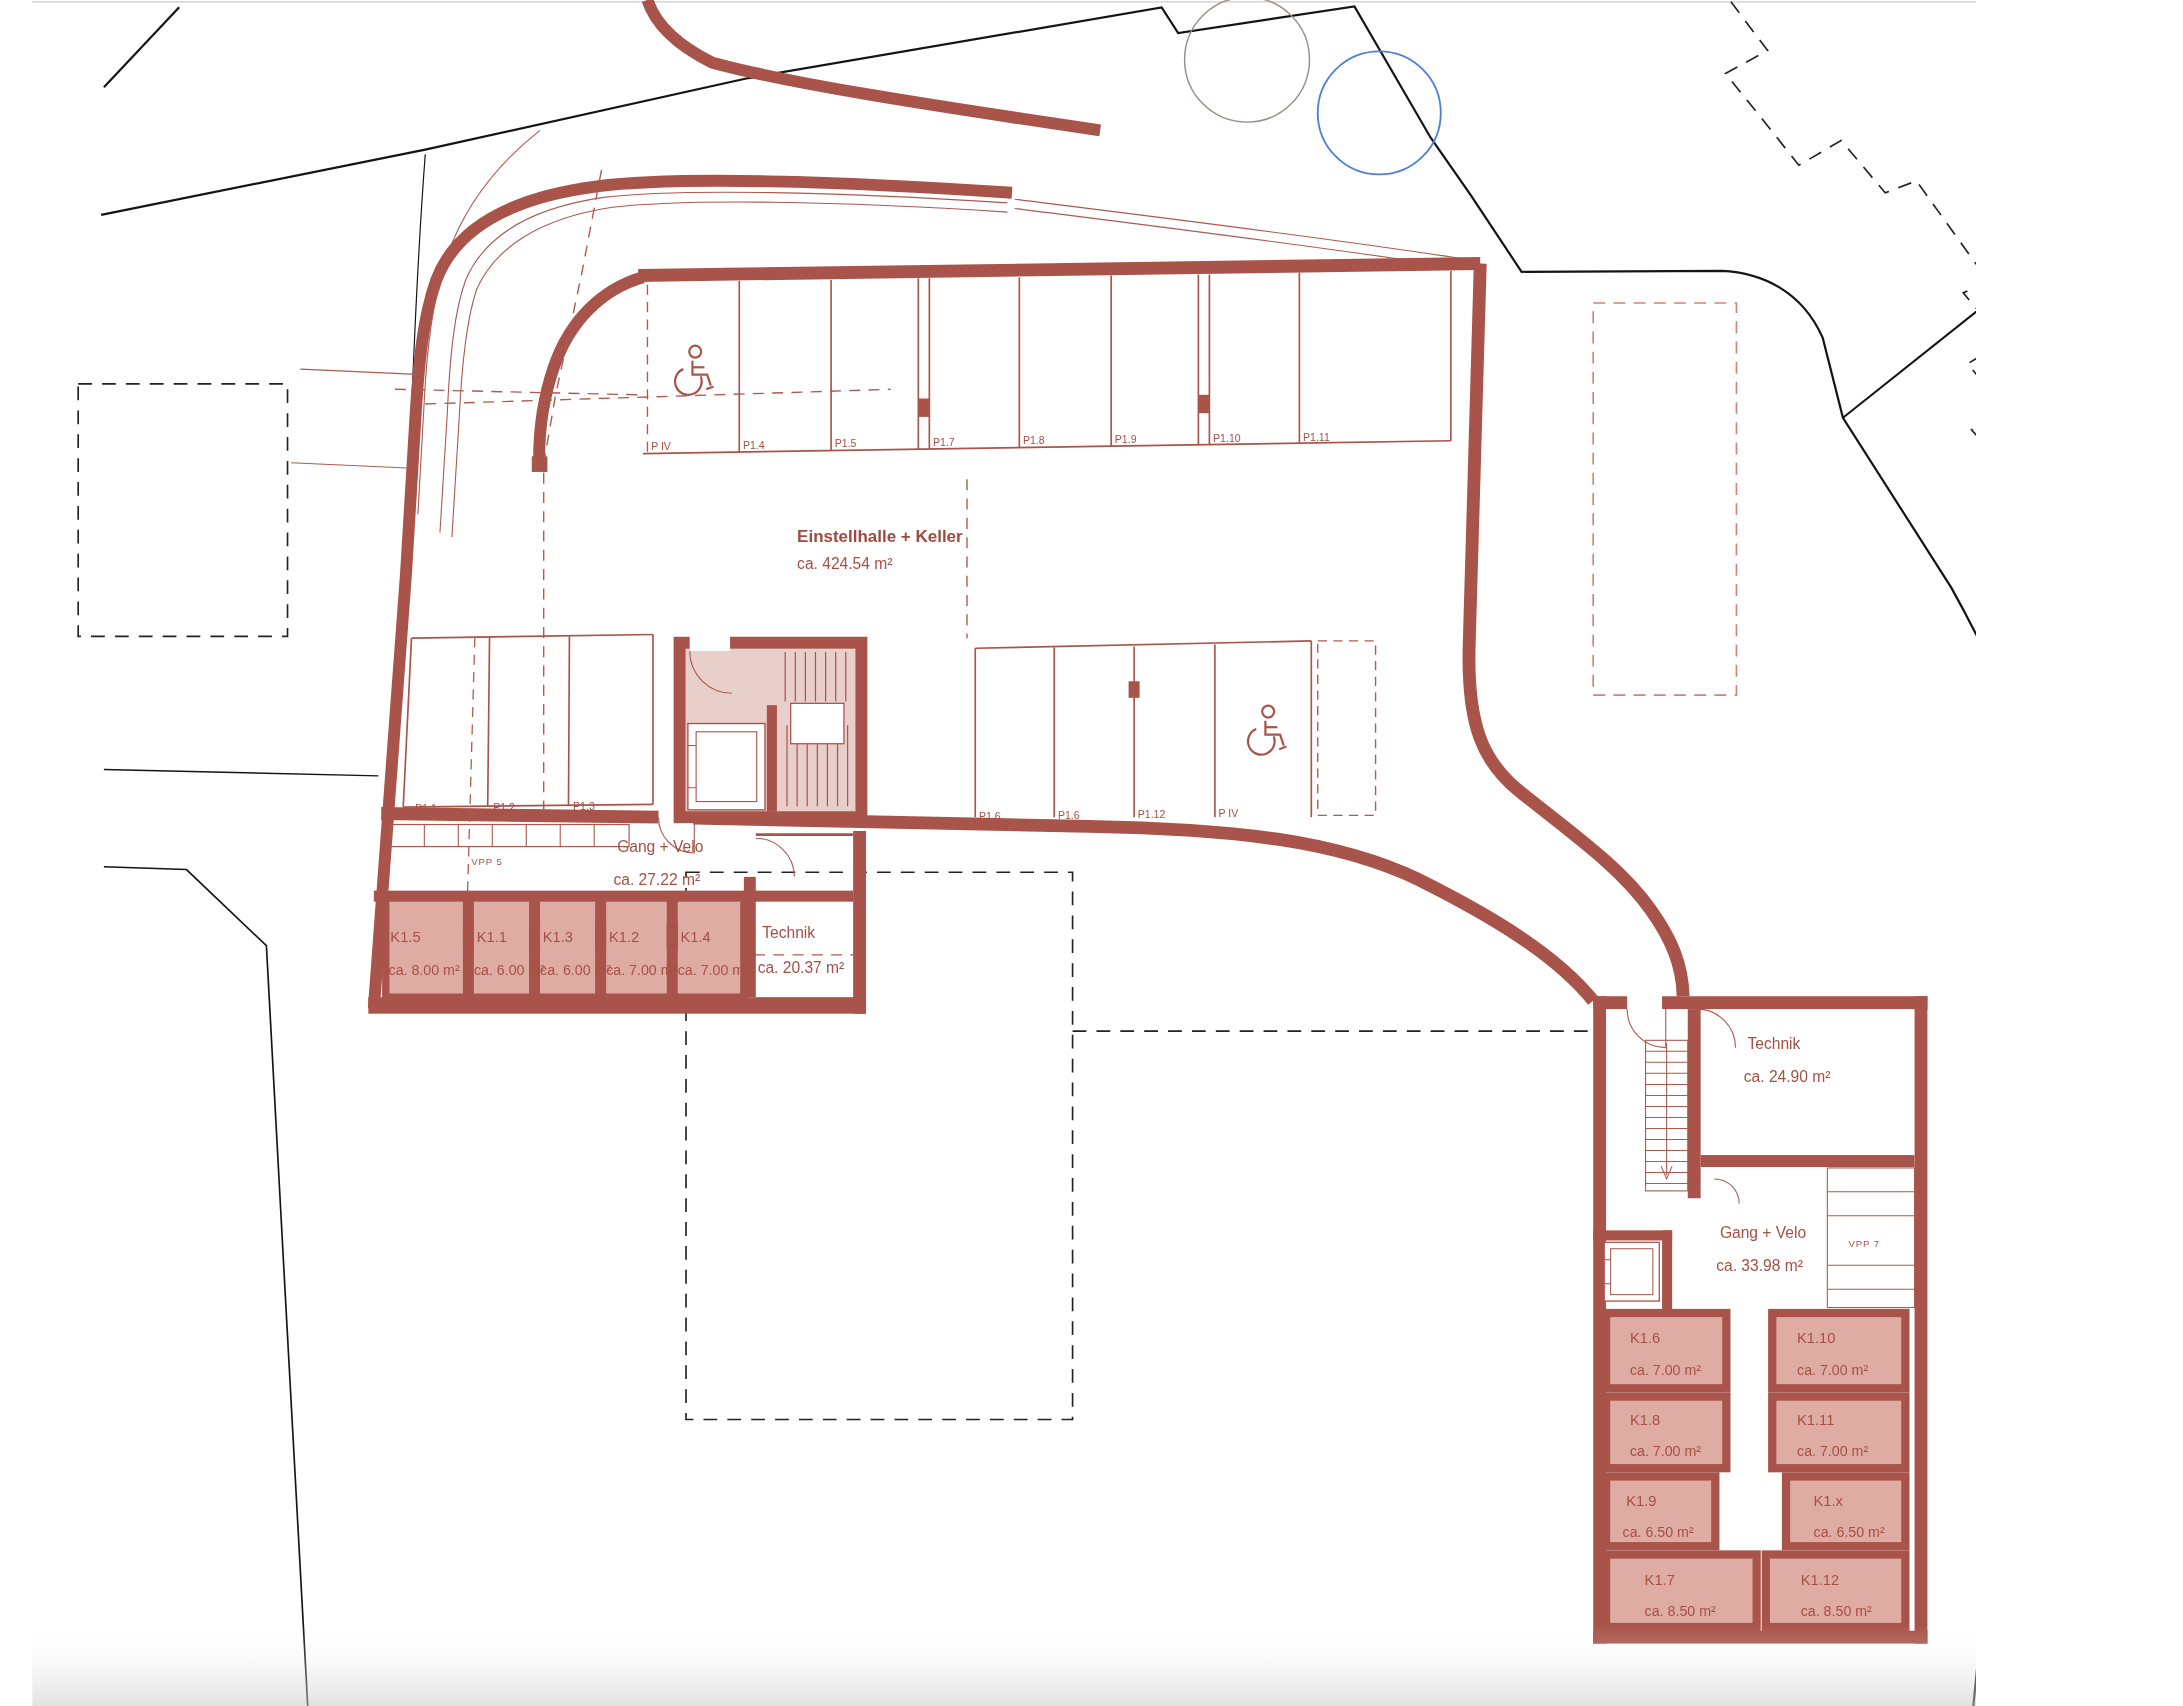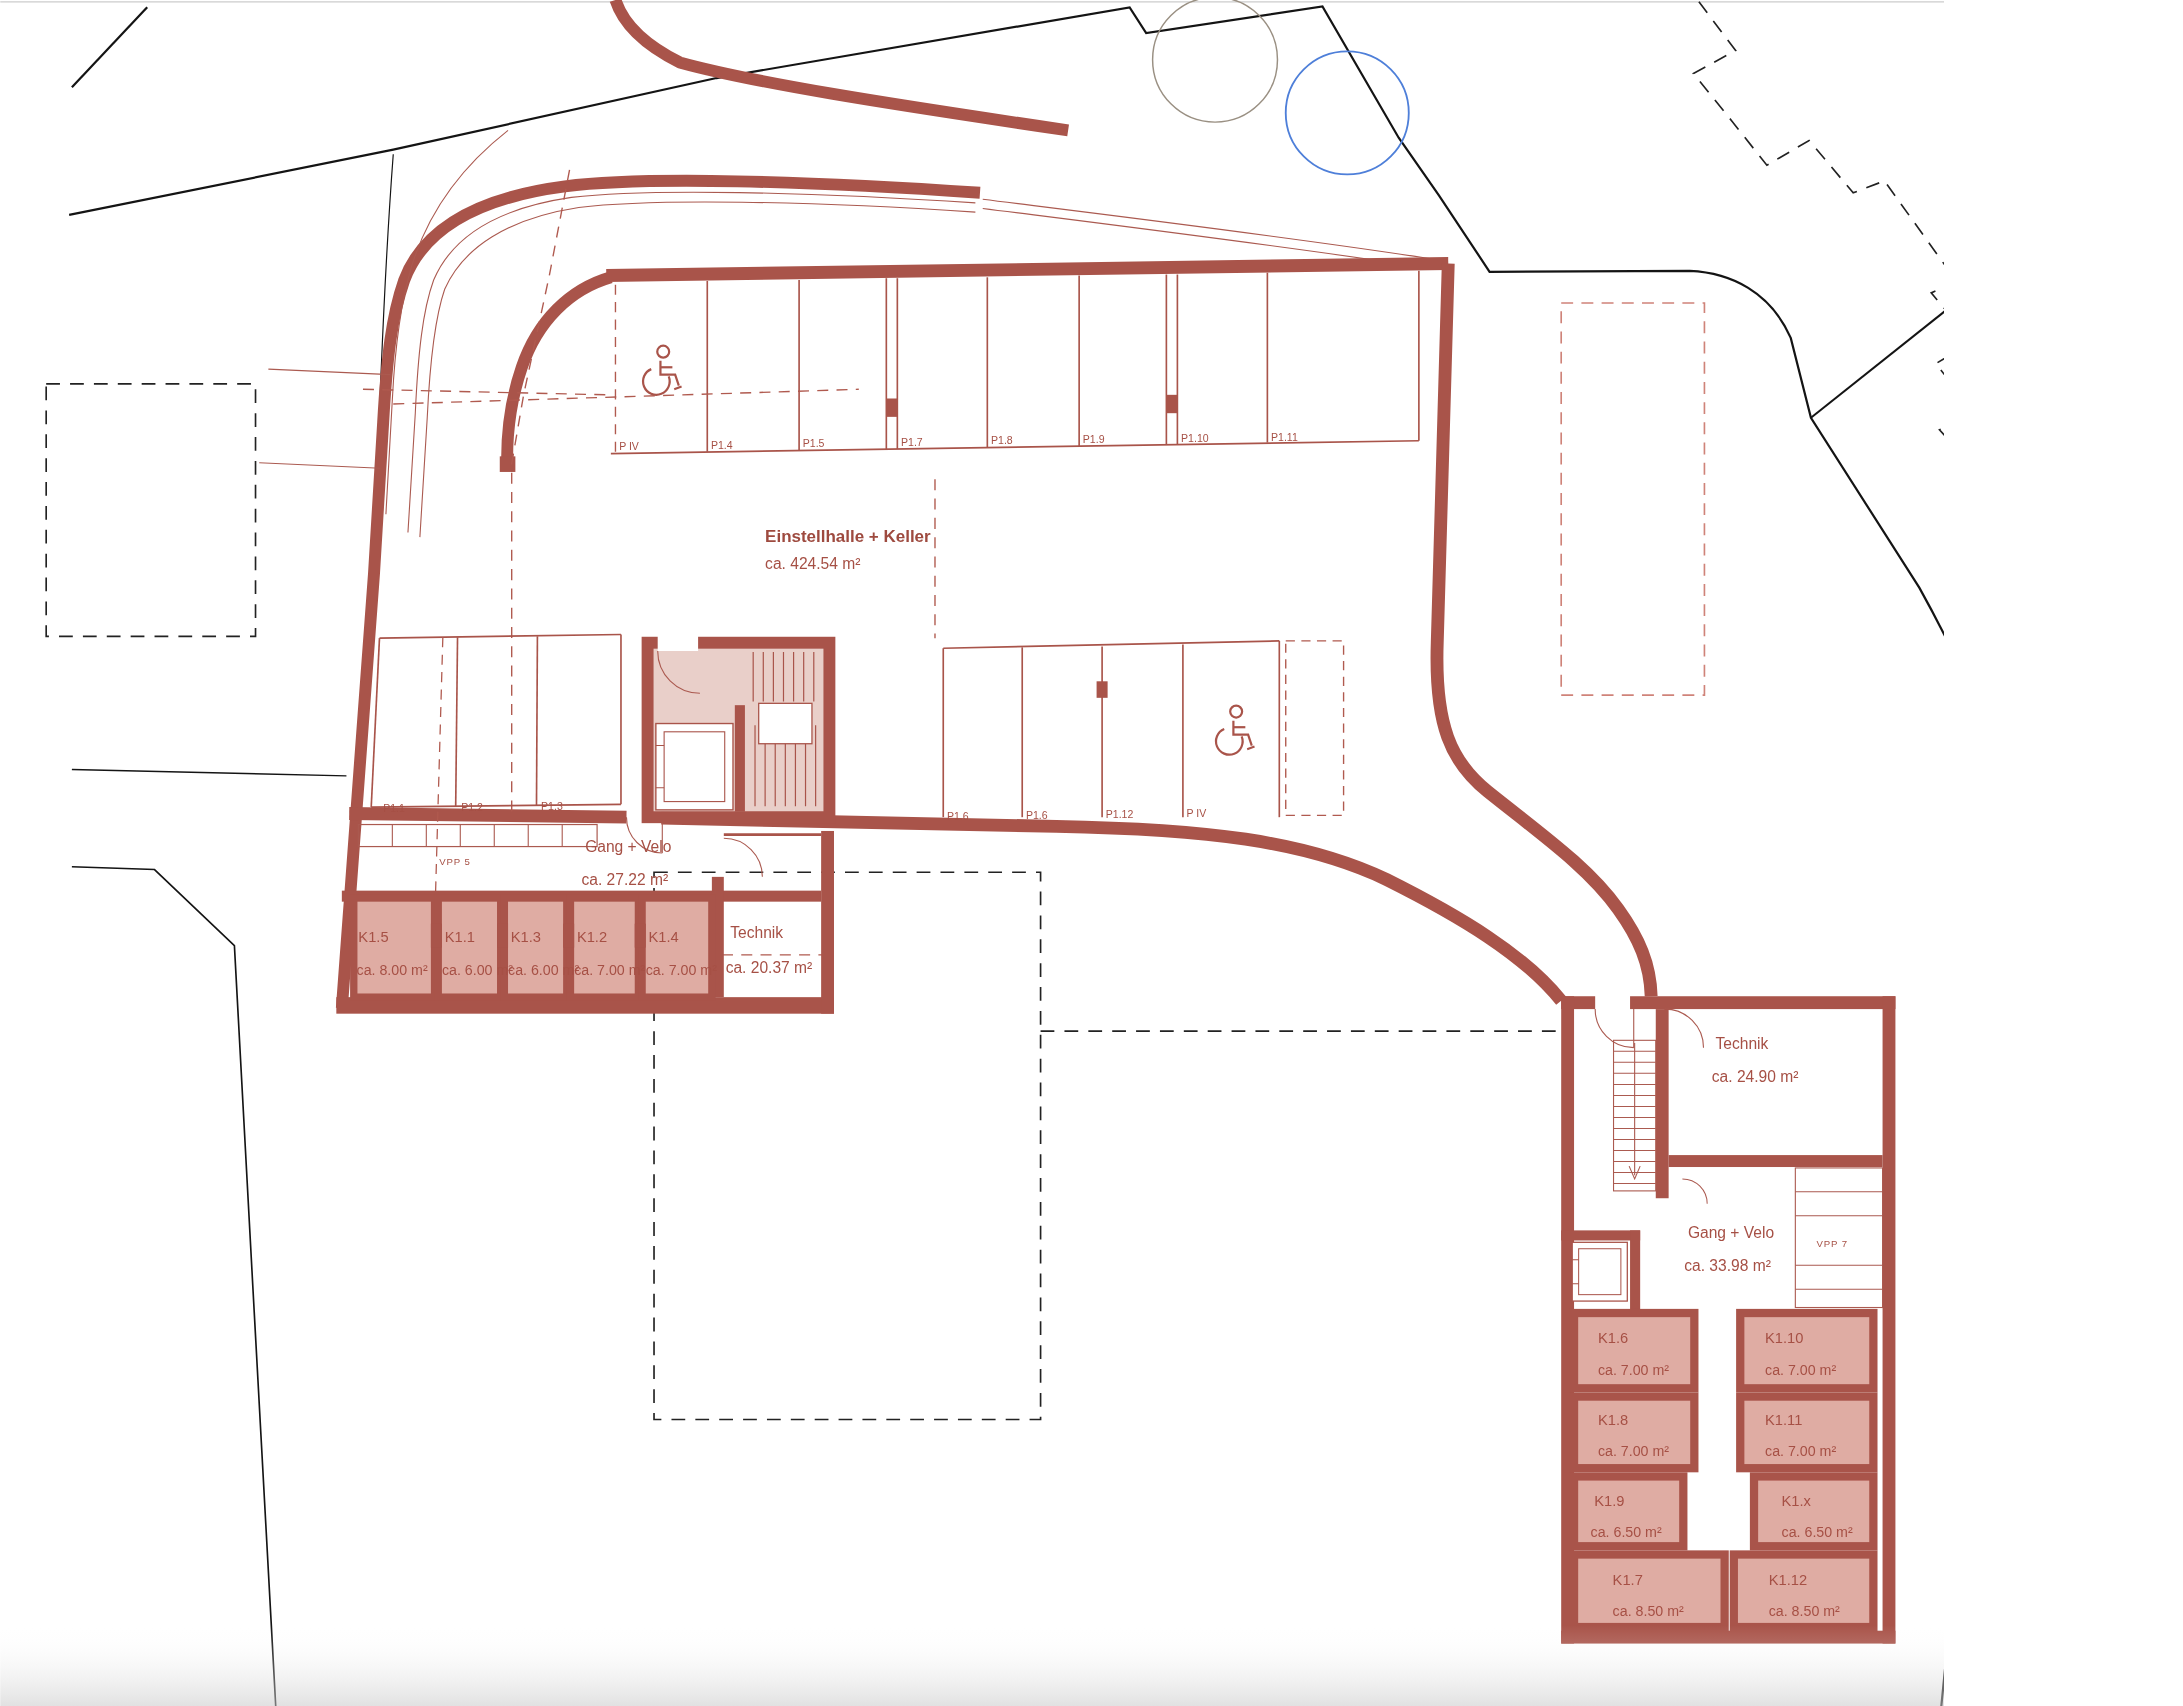--- a/index.html
+++ b/index.html
@@ -1,17 +1,17 @@
 <!DOCTYPE html>
 <html style="font-size:14.7px"><head>
 <meta charset="utf-8">
 <style>
   html,body{margin:0;padding:0;background:#ffffff;}
   .page{position:relative;width:1944px;height:1706px;background:#fff;overflow:hidden;
-        font-family:"Liberation Sans", sans-serif;}
+        font-family:"Liberation Sans", sans-serif;padding-left:32px;}
   svg{display:block}
   text{font-family:"Liberation Sans", sans-serif;fill:#a65045;}
   .plabel{font-size:11.5px;}
   .klabel{font-size:16px;}
   .karea{font-size:15.5px;}
   .room{font-size:17px;}
   .title{font-size:18.5px;font-weight:bold;fill:#9e4a3f;}
   .vpp{font-size:10.5px;letter-spacing:1px;}
 </style>
 </head>

